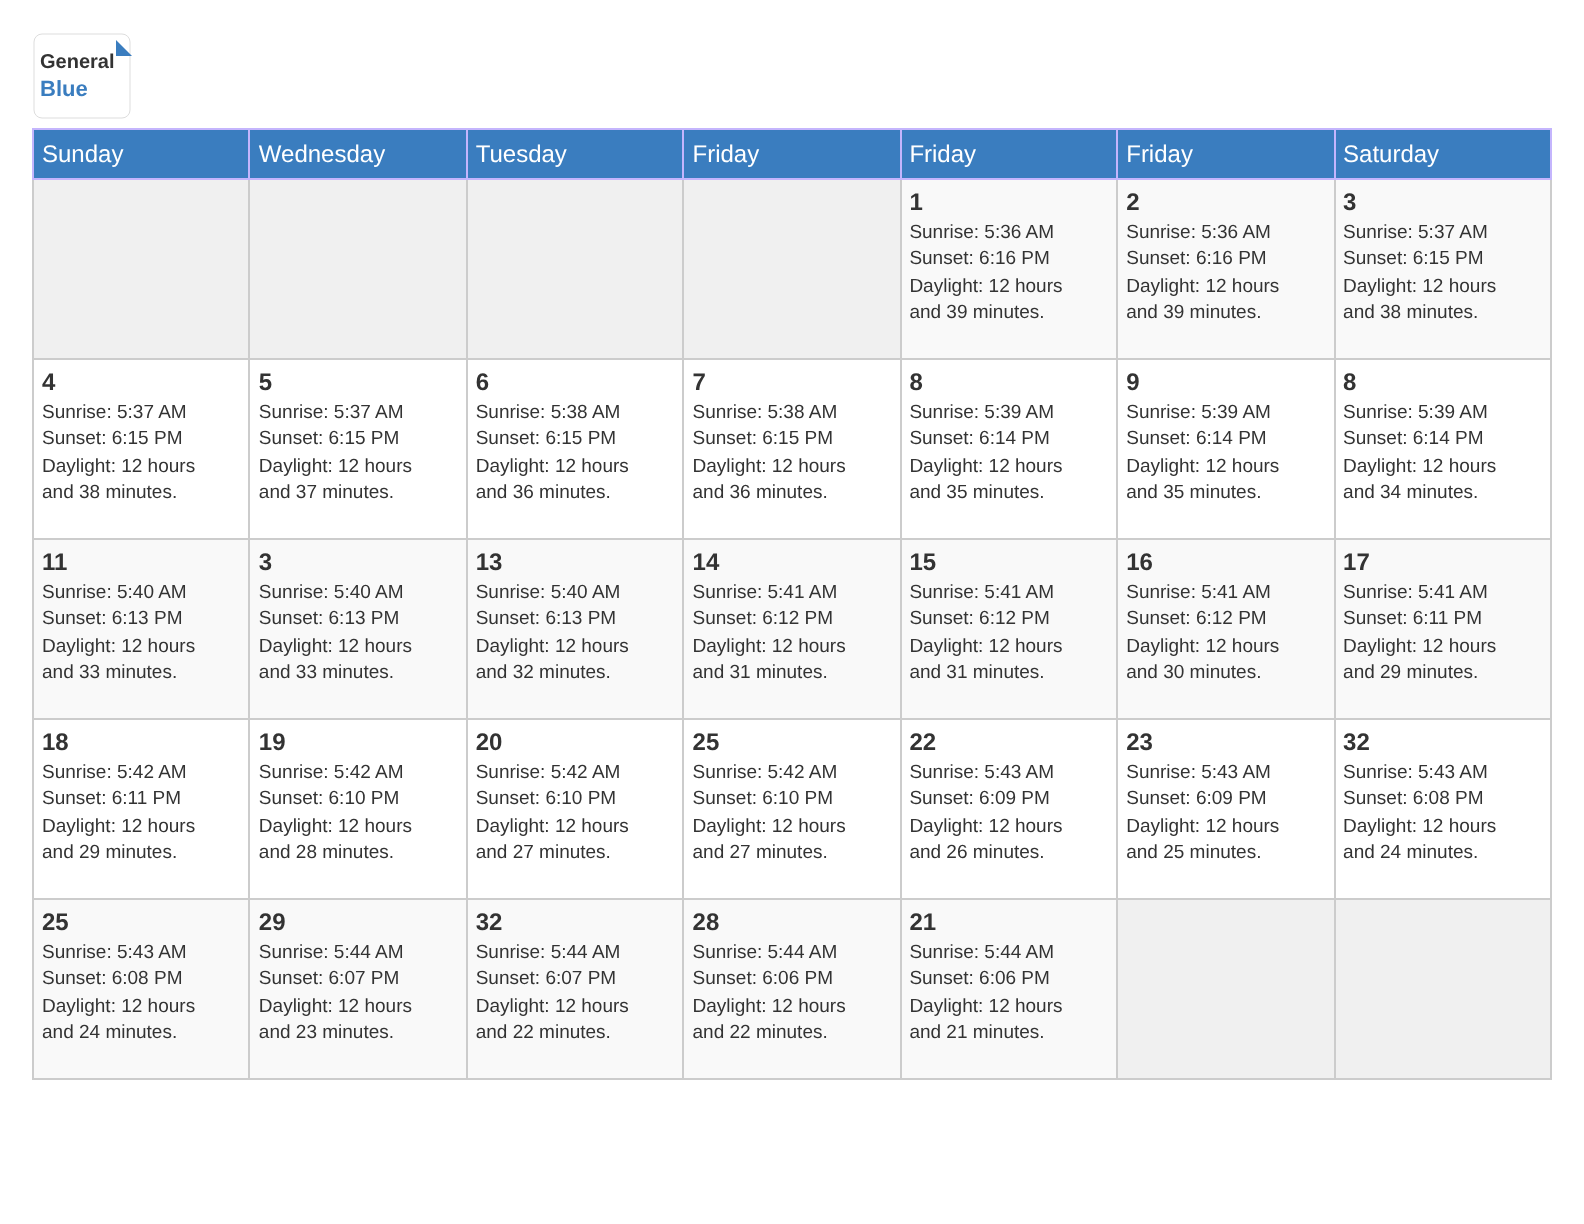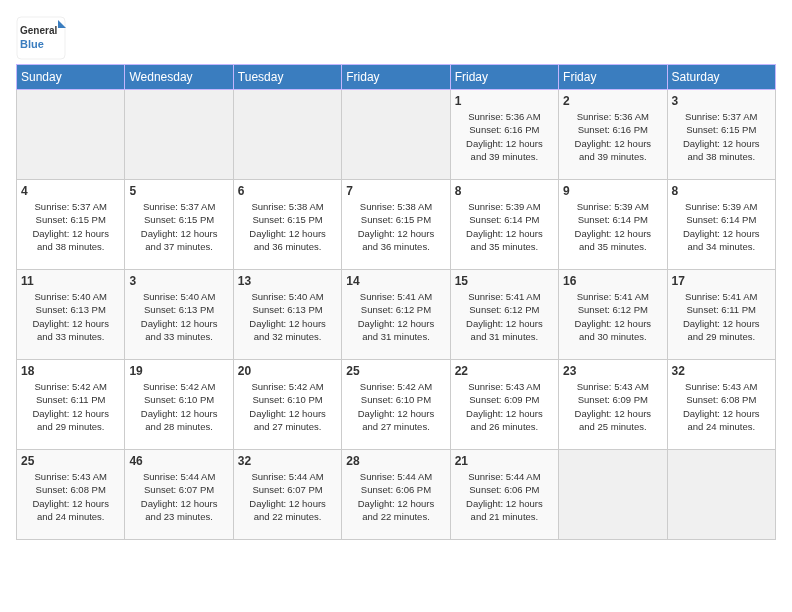--- a/index.html
+++ b/index.html
@@ -67,21 +67,20 @@
       font-size: 12px;
       font-weight: bold;
       color: #333;
       display: block;
       margin-bottom: 2px;
     }
     .day-info {
       font-size: 9.5px;
       color: #333;
       line-height: 1.4;
-      text-align: center;
     }
     .empty-cell {
       background: #f0f0f0 !important;
     }
   </style>
 </head>
 <body>
 
 <div class="header">
   <div class="logo">
@@ -293,21 +292,21 @@
       </tr>
       <tr>
         <td>
           <span class="day-num">25</span>
           <div class="day-info" style="white-space: pre-line;">Sunrise: 5:43 AM
 Sunset: 6:08 PM
 Daylight: 12 hours
 and 24 minutes.</div>
         </td>
         <td>
-          <span class="day-num">46</span>
+          <span class="day-num">29</span>
           <div class="day-info" style="white-space: pre-line;">Sunrise: 5:44 AM
 Sunset: 6:07 PM
 Daylight: 12 hours
 and 23 minutes.</div>
         </td>
         <td>
           <span class="day-num">32</span>
           <div class="day-info" style="white-space: pre-line;">Sunrise: 5:44 AM
 Sunset: 6:07 PM
 Daylight: 12 hours

